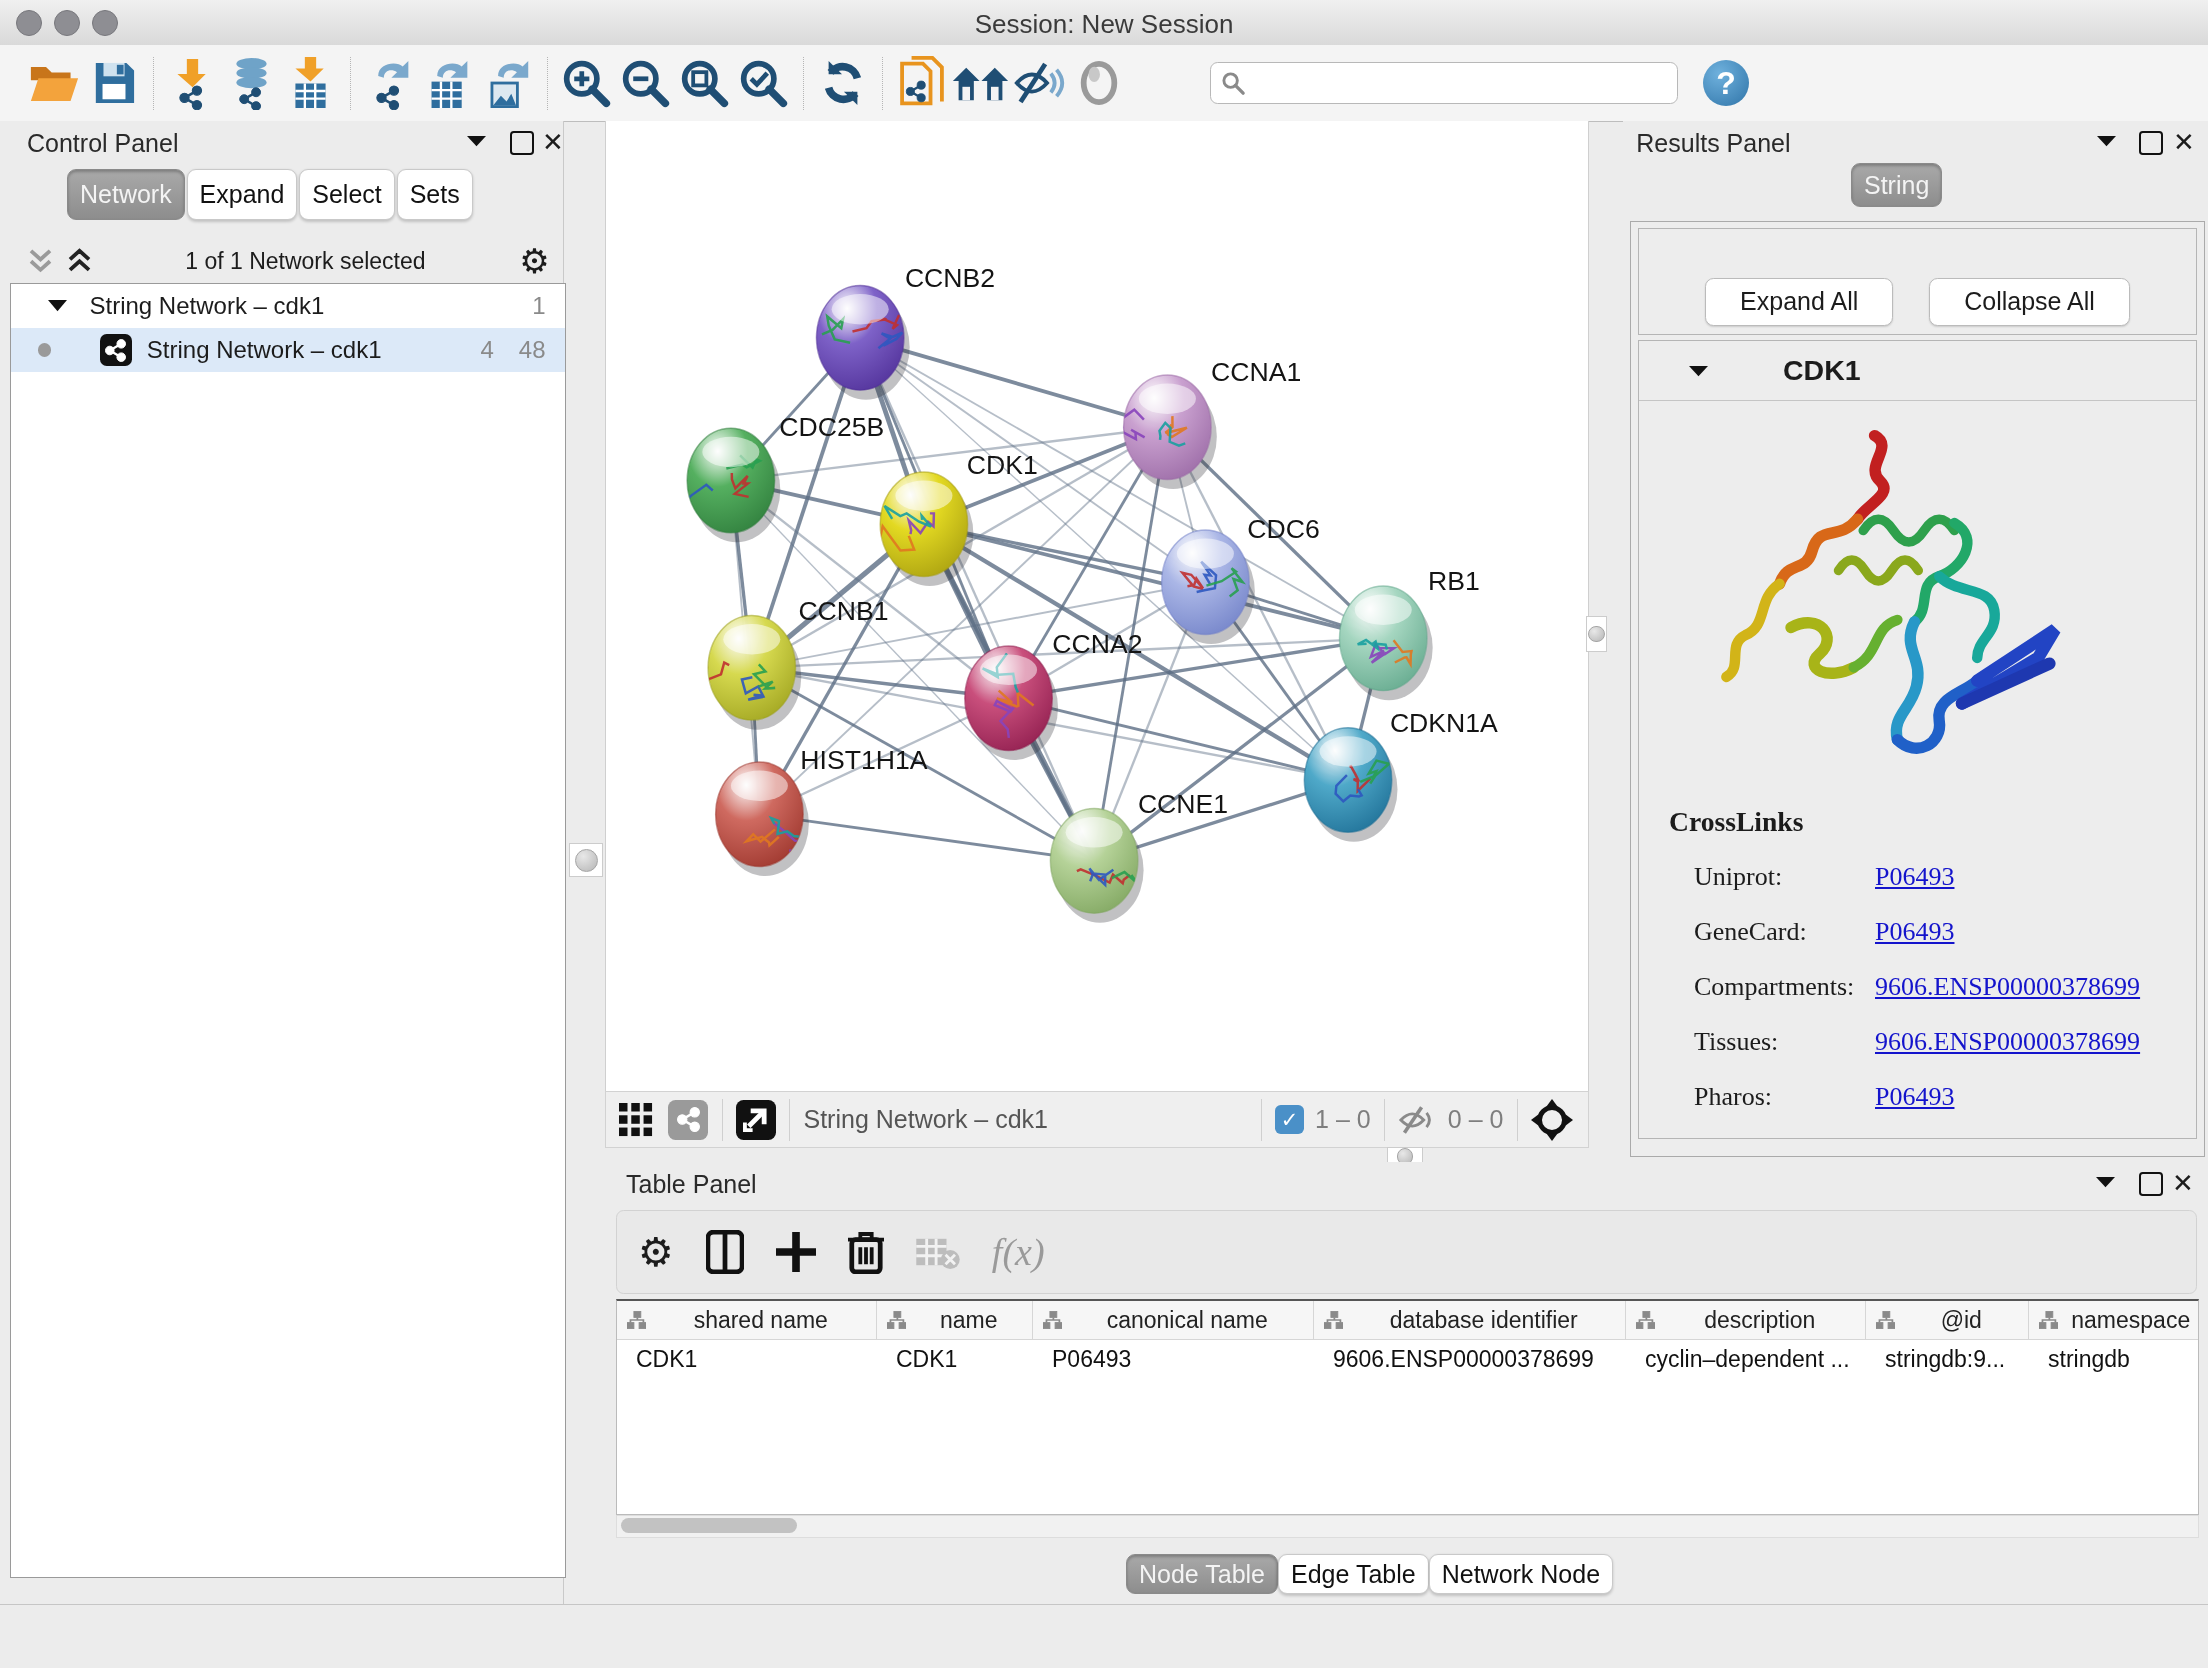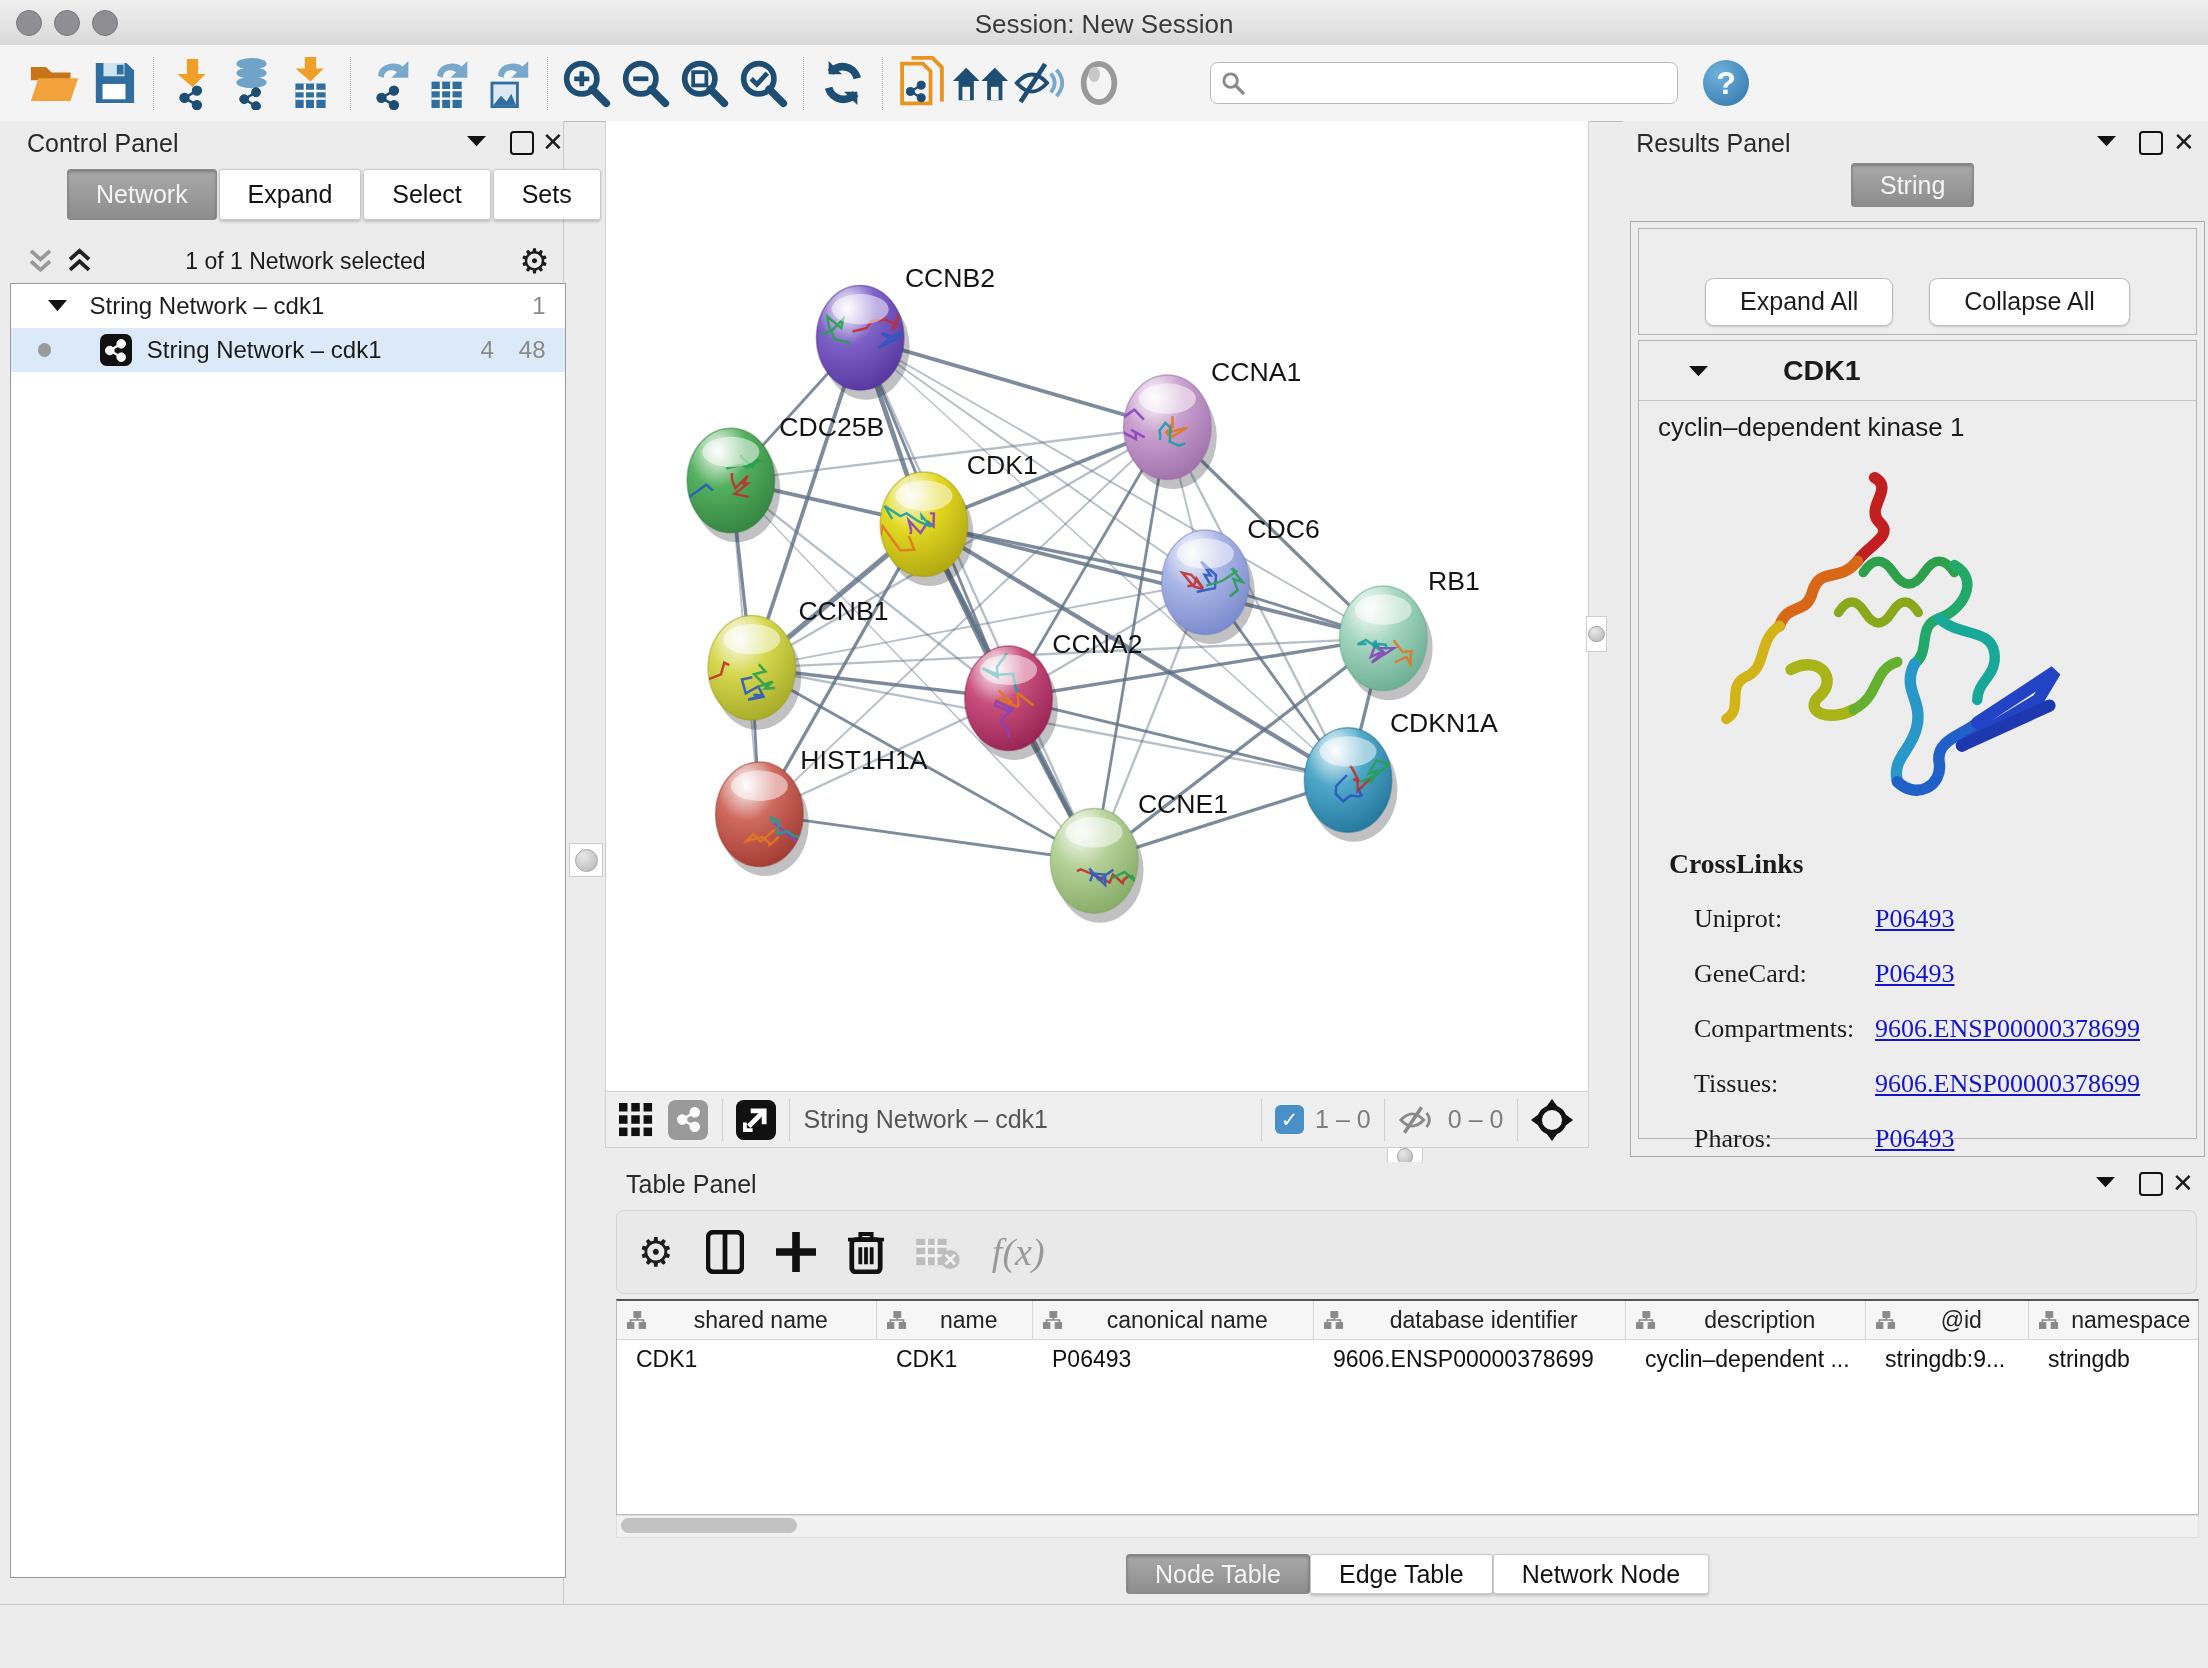--- a/index.html
+++ b/index.html
@@ -20,22 +20,22 @@
              display:flex;align-items:center;padding:0 9.5px;margin-left:82px;}
   #searchbox input{border:none;outline:none;font-size:23px;width:399px;background:transparent;
                    font-family:"Liberation Sans",sans-serif;}
   #helpbtn{width:46px;height:46px;border-radius:50%;background:radial-gradient(circle at 35% 30%,#6fb1dd,#2f74a8);
            color:#fff;font-size:32px;font-weight:bold;display:flex;align-items:center;justify-content:center;margin-left:25px;}
   
   .ptitle{font-size:25px;color:#2a2a2a;}
   .gutter-handle{width:32px;height:32px;background:#fff;border:1px solid #ccc;display:flex;align-items:center;justify-content:center;}
   .gutter-dot{width:21px;height:21px;border-radius:50%;background:radial-gradient(circle at 35% 30%,#e8e8e8,#b5b5b5);border:1px solid #a5a5a5;}
   
-  .tabbtn{height:49px;padding:0 28px;display:flex;align-items:center;justify-content:center;font-size:25px;
-          background:#fff;border:1px solid #c9c9c9;border-radius:3px;box-shadow:0 1.9px 2.9px rgba(0,0,0,.18);color:#111;}
+  .tabbtn{height:49px;padding:0 12px;display:flex;align-items:center;justify-content:center;font-size:25px;
+          background:#fff;border:1px solid #c9c9c9;border-radius:9px;box-shadow:0 1.9px 2.9px rgba(0,0,0,.18);color:#111;}
   .tabbtn.sel{background:linear-gradient(#a9a9a9,#8d8d8d);color:#f4f4f4;border-color:#8a8a8a;
               box-shadow:inset 0 1.9px 2.9px rgba(0,0,0,.25);}
   
   #cp-tabs{left:67px;top:169px;display:flex;}
   #cp-subhdr{left:13.3px;top:240px;width:544px;height:42px;display:flex;align-items:center;}
   #cp-listbox{left:9.5px;top:283px;width:554px;height:1293px;background:#fff;border:1px solid #9a9a9a;}
   .cprow{height:44px;display:flex;align-items:center;font-size:24px;}
   .cprow .cnt{color:#8a8a8a;}
   #cprow2{background:#dce9f8;}
   .shareicon{width:32px;height:32px;border-radius:6.7px;background:#111;display:flex;align-items:center;justify-content:center;}
@@ -654,21 +654,20 @@
     <span class="rpbtn">Expand All</span>
     <span class="rpbtn">Collapse All</span>
   </div>
   <div id="rp-cdk" class="abs">
     <div id="rp-cdkhdr">
       <svg width="21" height="13.3" viewBox="0 0 22 14" style="margin-left:49px">
           <path d="M1 2 h20 l-10 11z" fill="#111"></path>
         </svg>
       <span style="margin-left:74px">CDK1</span>
     </div>
-    <div style="font-size:26px;margin:11.4px 0 0 19px">cyclin–dependent kinase 1</div>
 
     <svg width="418" height="380" viewBox="0 0 440 400" style="margin:7.6px 0 0 38px">
       <g fill="none" stroke-linecap="round">
         <path d="M208 28 C 230 40 196 60 214 76 C 228 90 200 100 190 116" stroke="#c22020" stroke-width="12"></path>
         <path d="M190 116 C 170 140 150 120 142 150 C 136 172 116 160 108 184" stroke="#d86818" stroke-width="12"></path>
         <path d="M108 184 C 84 200 96 228 72 238 C 52 248 70 272 52 282" stroke="#d2b418" stroke-width="11"></path>
         <path d="M120 230 C 150 214 170 240 150 258 C 132 274 160 286 186 272" stroke="#a8b418" stroke-width="12"></path>
         <path d="M186 272 C 214 258 206 230 232 222" stroke="#66b030" stroke-width="11"></path>
         <path d="M170 170 q14 -22 28 0 q14 22 28 0 q14 -22 28 0" stroke="#8aa81c" stroke-width="10"></path>
         <path d="M196 128 q16 -24 32 0 q16 24 32 0 q16 -24 32 0" stroke="#2ea04c" stroke-width="10"></path>

